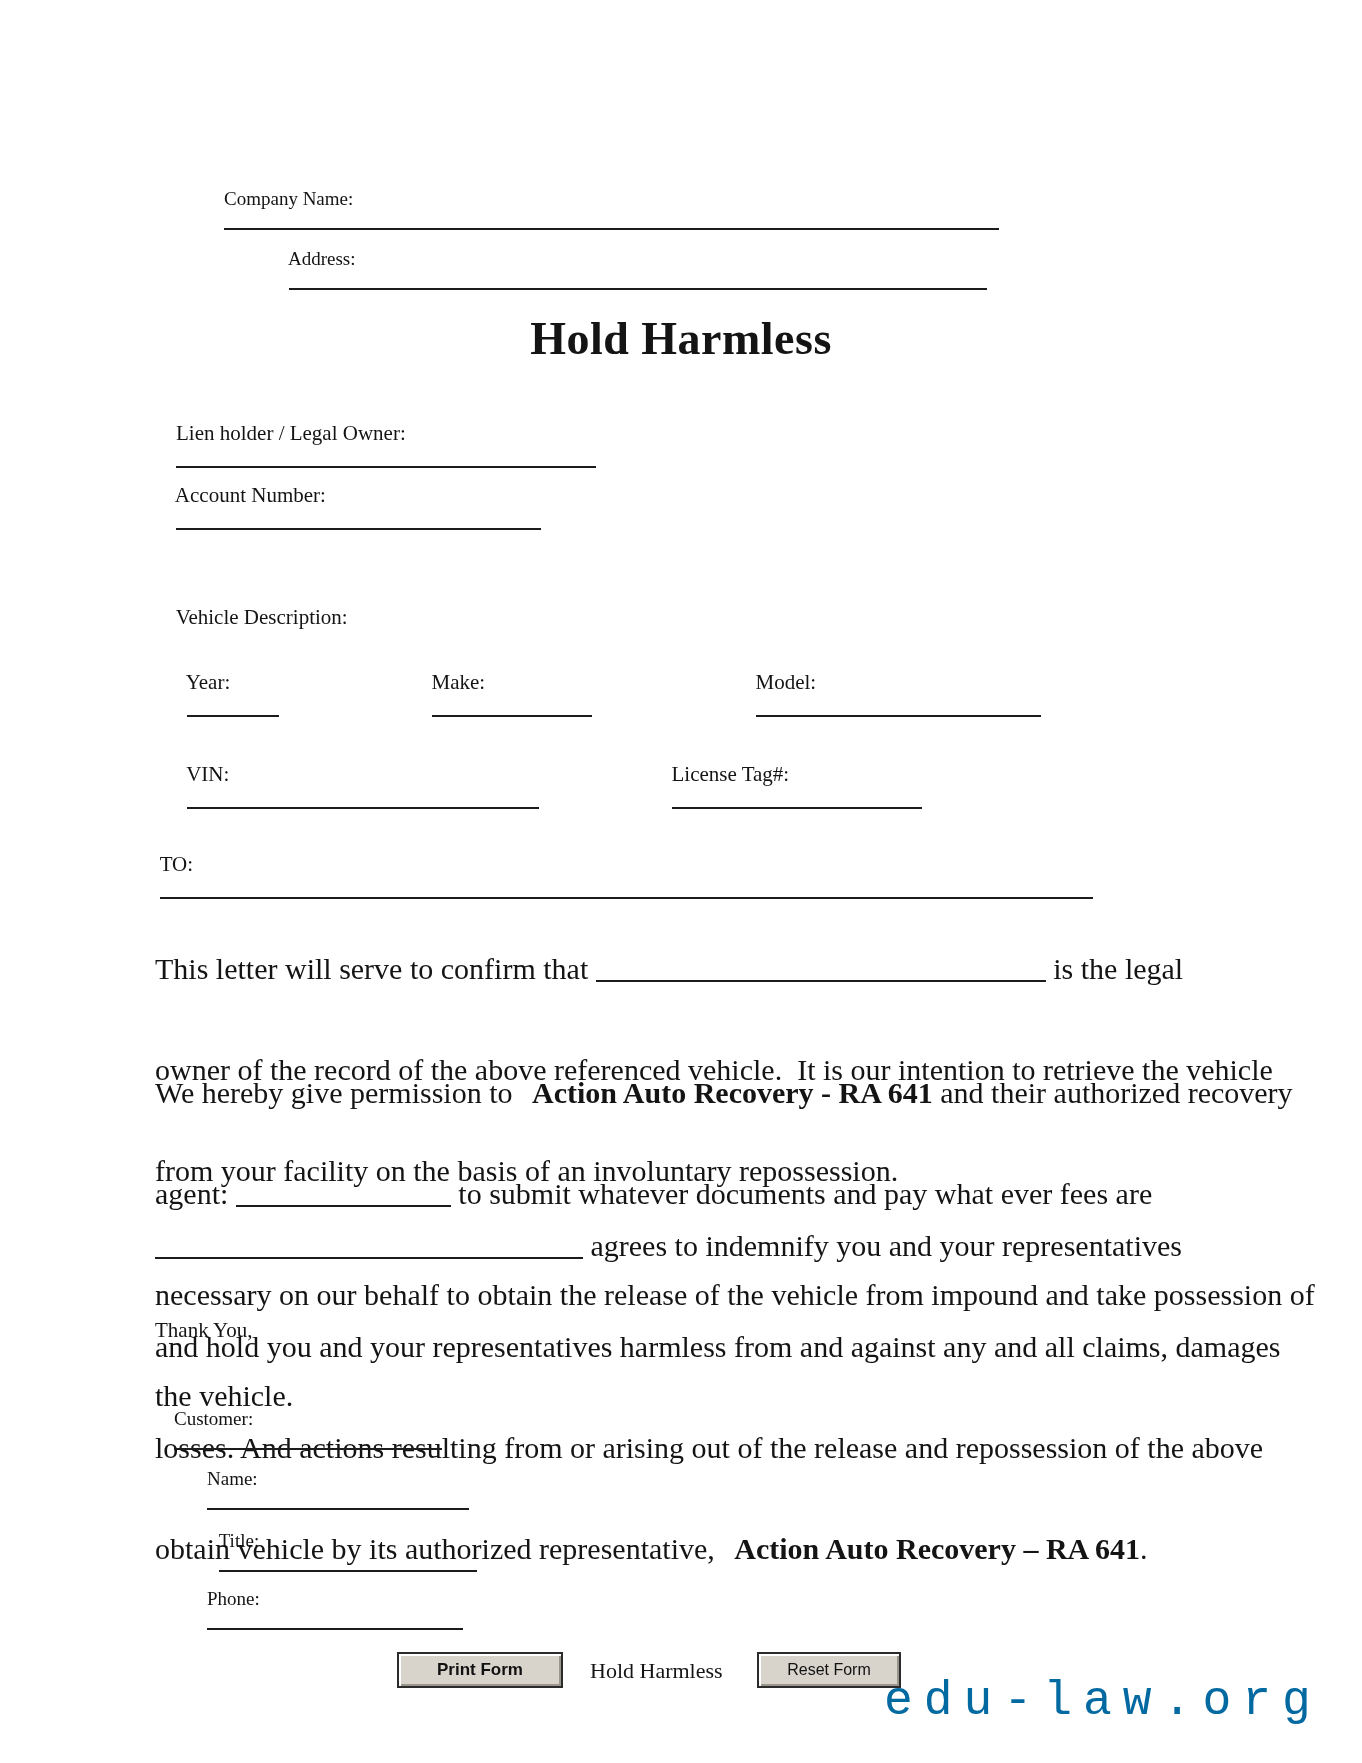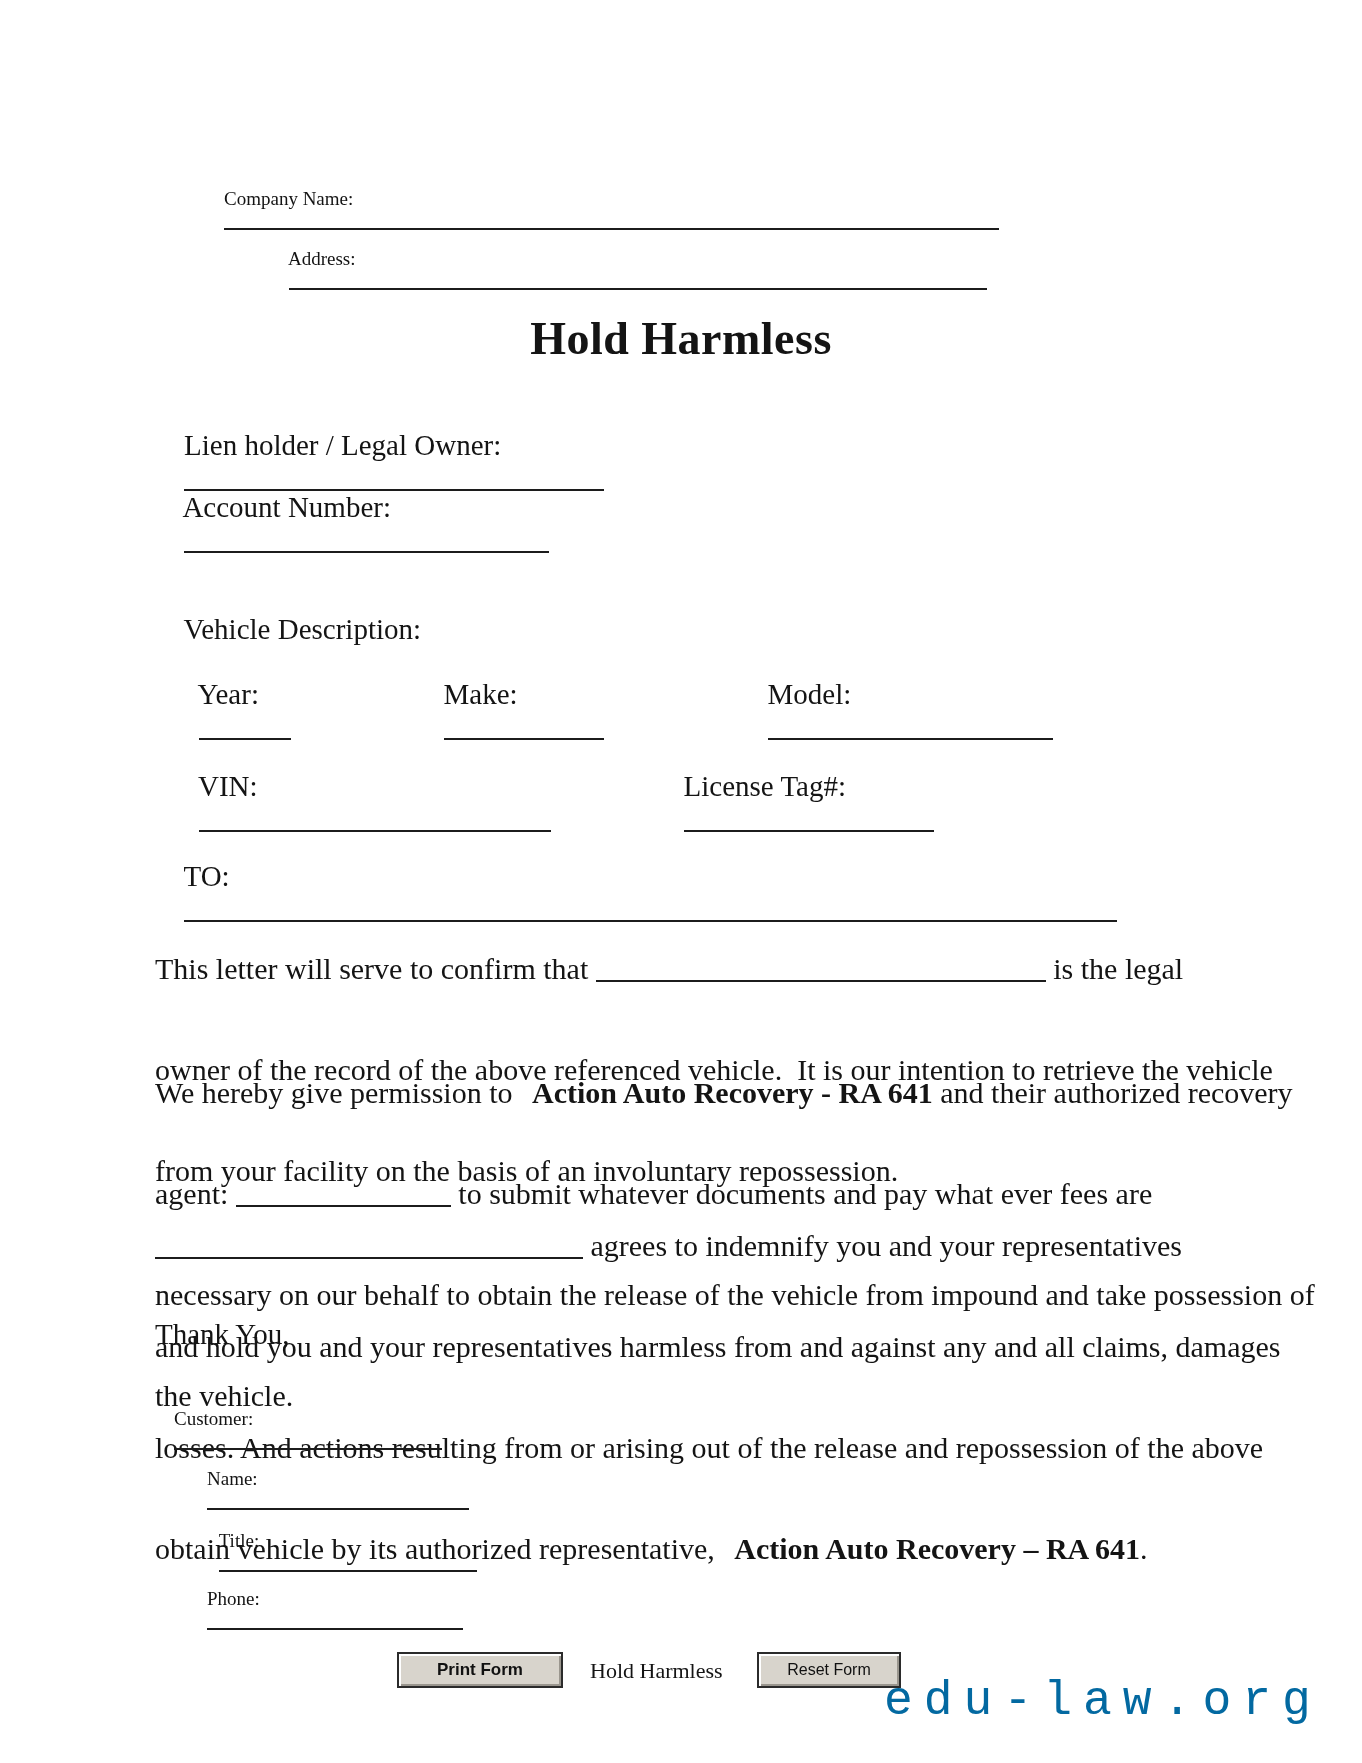--- a/index.html
+++ b/index.html
@@ -6,21 +6,21 @@
   .page{
     position:relative;
     width:1362px;height:1763px;
     background:#ffffff;
     font-family:"Liberation Serif", serif;
     color:#141414;
     overflow:hidden;
   }
   .abs{position:absolute;white-space:pre;}
   .lbl-sm{font-size:19px;}
-  .lbl-md{font-size:29px;}
+  .lbl-md{font-size:21px;}
   .bl{
     display:inline-block;
     border-bottom:2px solid #1c1c1c;
     height:3px;
     position:relative;
     top:3px;
   }
   .title{
     left:0;top:312px;width:100%;
     text-align:center;
@@ -101,21 +101,21 @@
     <span class="abs" style="left:155px;top:0;">
       <span>VIN:</span>
       <span class="bl" style="width:352px;"></span>
     </span>
     <span class="abs" style="left:640px;top:0;">
       <span>License Tag#:</span>
       <span class="bl" style="width:250px;"></span>
     </span>
   </div>
 
-  <div class="abs lbl-md" style="left:155px;top:827px;">
+  <div class="abs lbl-md" style="left:139px;top:827px;">
     <span>TO:</span>
     <span class="bl" style="width:933px;"></span>
   </div>
 
   <div class="abs para" style="left:155px;top:884px;">
     <div class="line"><span>This letter will serve to confirm that </span><span class="bl" style="width:450px;"></span><span> is the legal</span></div>
     <div class="line">owner of the record of the above referenced vehicle.  It is our intention to retrieve the vehicle</div>
     <div class="line">from your facility on the basis of an involuntary repossession.</div>
   </div>
 

